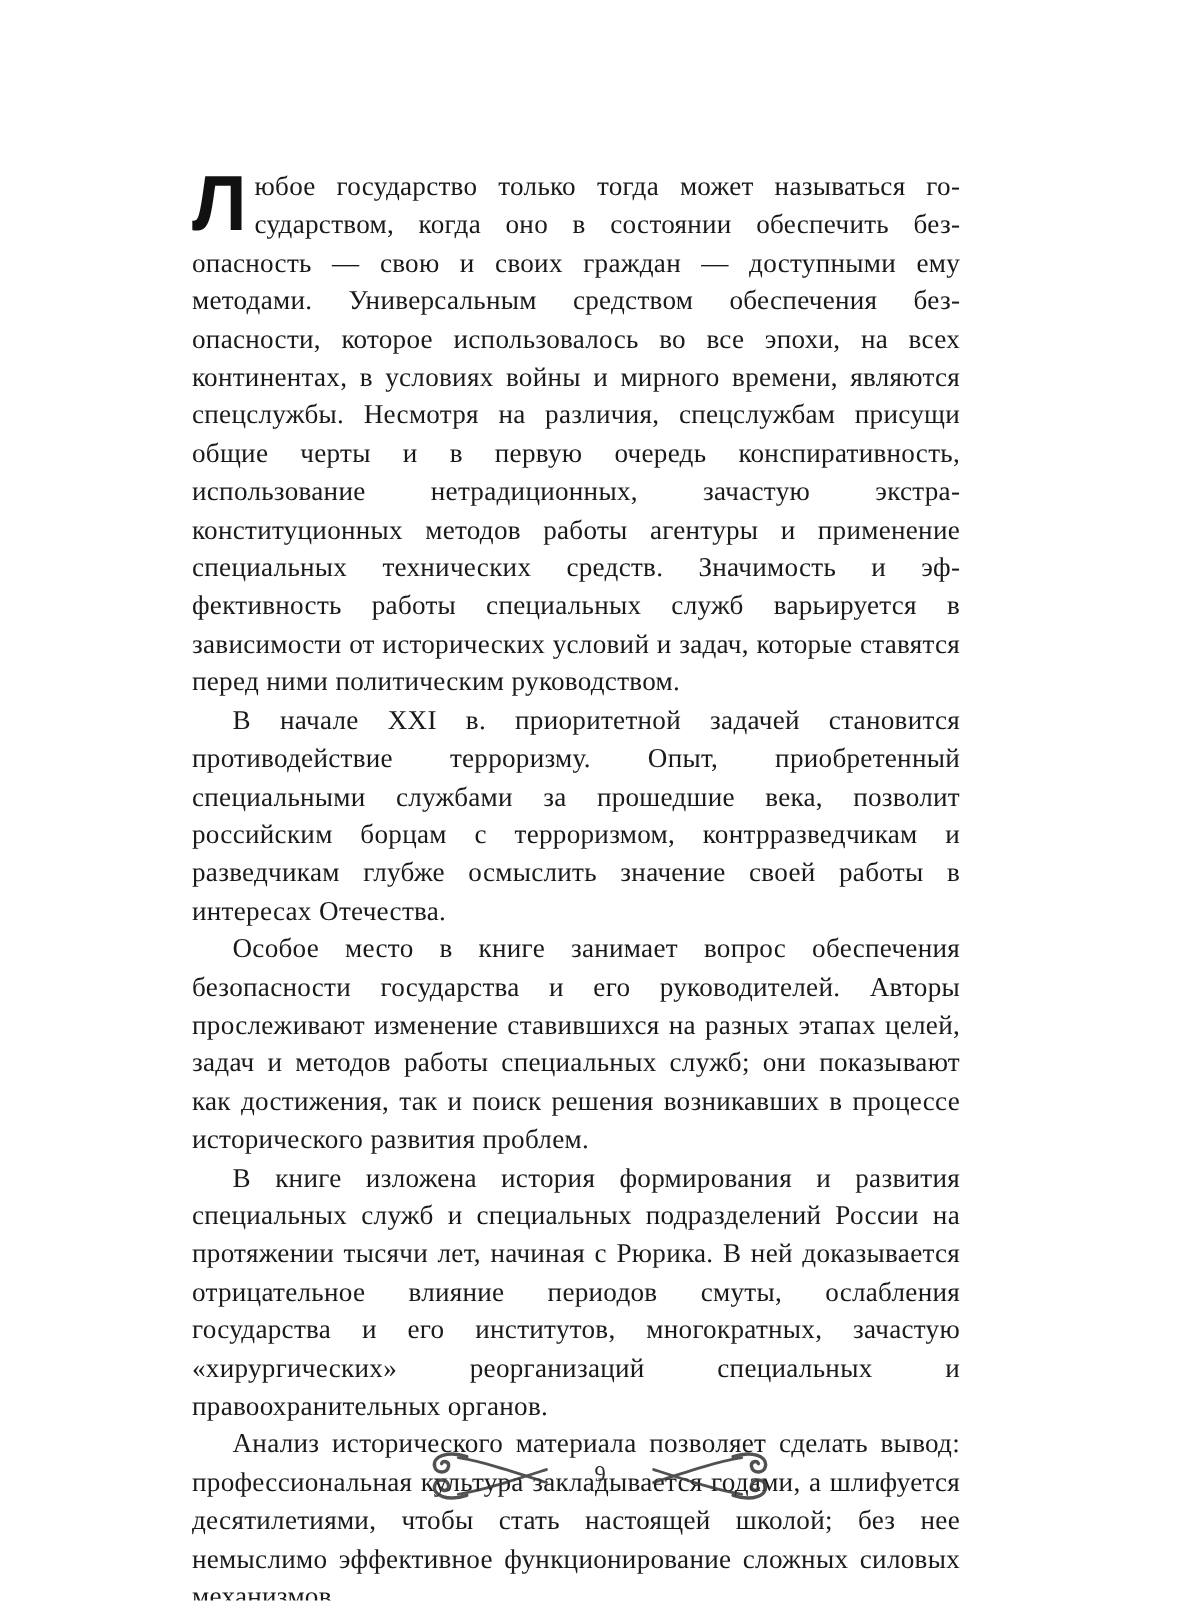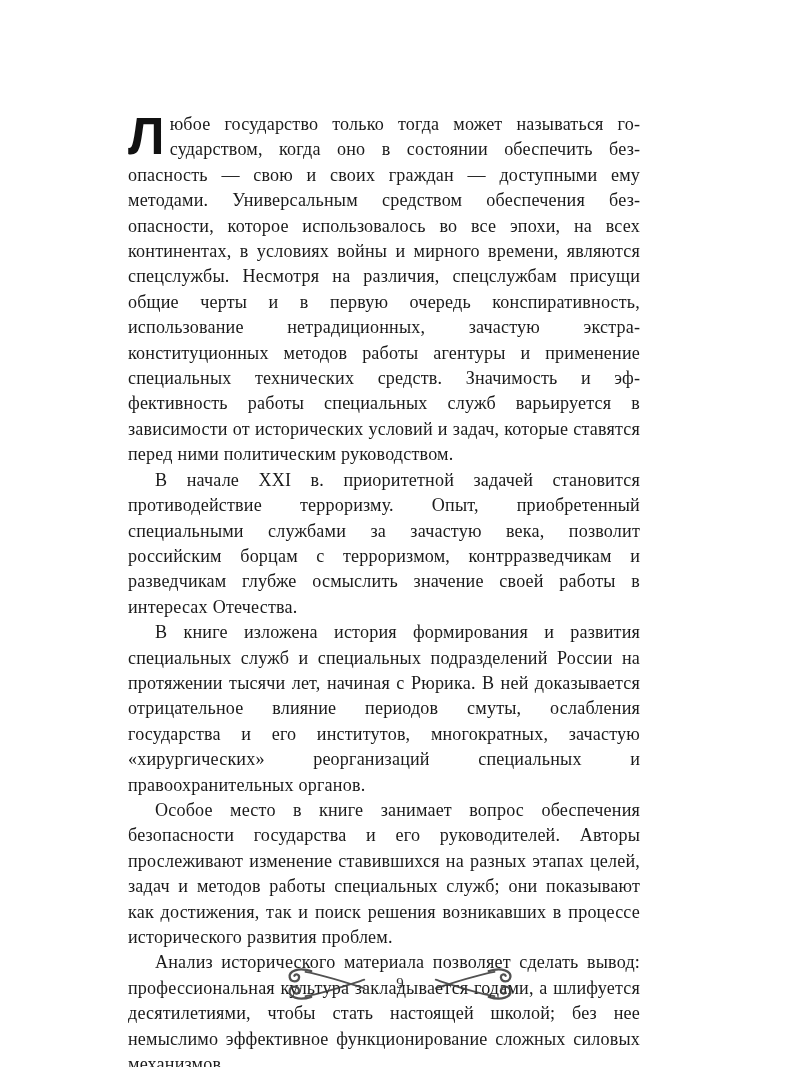--- a/index.html
+++ b/index.html
@@ -93,25 +93,25 @@
 </style>
 </head>
 <body>
 
 <div class="page">
 
   <div class="text-block">
 
     <p class="para first"><span class="dropcap">Л</span><span>юбое государство только тогда может называться го­сударством, когда оно в состоянии обеспечить без­опасность — свою и своих граждан — доступными ему методами. Универсальным средством обеспечения без­опасности, которое использовалось во все эпохи, на всех континентах, в условиях войны и мирного времени, явля­ются спецслужбы. Несмотря на различия, спецслужбам присущи общие черты и в первую очередь конспиратив­ность, использование нетрадиционных, зачастую экстра­конституционных методов работы агентуры и примене­ние специальных технических средств. Значимость и эф­фективность работы специальных служб варьируется в зависимости от исторических условий и задач, которые ставятся перед ними политическим руководством.</span></p>
 
-    <p class="para">В начале XXI в. приоритетной задачей становится противодействие терроризму. Опыт, приобретенный специальными службами за зачастую века, позволит российским борцам с терроризмом, контрразведчикам и разведчикам глубже осмыслить значение своей работы в интересах Отечества.</p>
+    <p class="para">В начале XXI в. приоритетной задачей становится противодействие терроризму. Опыт, приобретенный специальными службами за прошедшие века, позволит российским борцам с терроризмом, контрразведчикам и разведчикам глубже осмыслить значение своей работы в интересах Отечества.</p>
+
+    <p class="para">Особое место в книге занимает вопрос обеспечения безопасности государства и его руководителей. Авторы прослеживают изменение ставившихся на разных этапах целей, задач и методов работы специальных служб; они показывают как достижения, так и поиск решения возникавших в процессе исторического развития проблем.</p>
 
     <p class="para">В книге изложена история формирования и развития специальных служб и специальных подразделений России на протяжении тысячи лет, начиная с Рюрика. В ней доказывается отрицательное влияние периодов смуты, ослабления государства и его институтов, многократных, зачастую «хирургических» реорганизаций специальных и правоохранительных органов.</p>
-
-    <p class="para">Особое место в книге занимает вопрос обеспечения безопасности государства и его руководителей. Авторы прослеживают изменение ставившихся на разных этапах целей, задач и методов работы специальных служб; они показывают как достижения, так и поиск решения возникавших в процессе исторического развития проблем.</p>
 
     <p class="para">Анализ исторического материала позволяет сделать вы­вод: профессиональная культура закладывается годами, а шлифуется десятилетиями, чтобы стать настоящей шко­лой; без нее немыслимо эффективное функционирование сложных силовых механизмов.</p>
 
   </div>
 
   <div class="footer">
 
     <svg class="ornament left" viewBox="0 0 120 60">
       <g fill="none" stroke="#3a3a3a" stroke-linecap="round">
         <path d="M38 12 C 20 6, 6 12, 8 21 C 9.5 28, 20 28, 21 21 C 21.6 16.5, 16 15, 14.5 18.5" stroke-width="3.2"></path>

